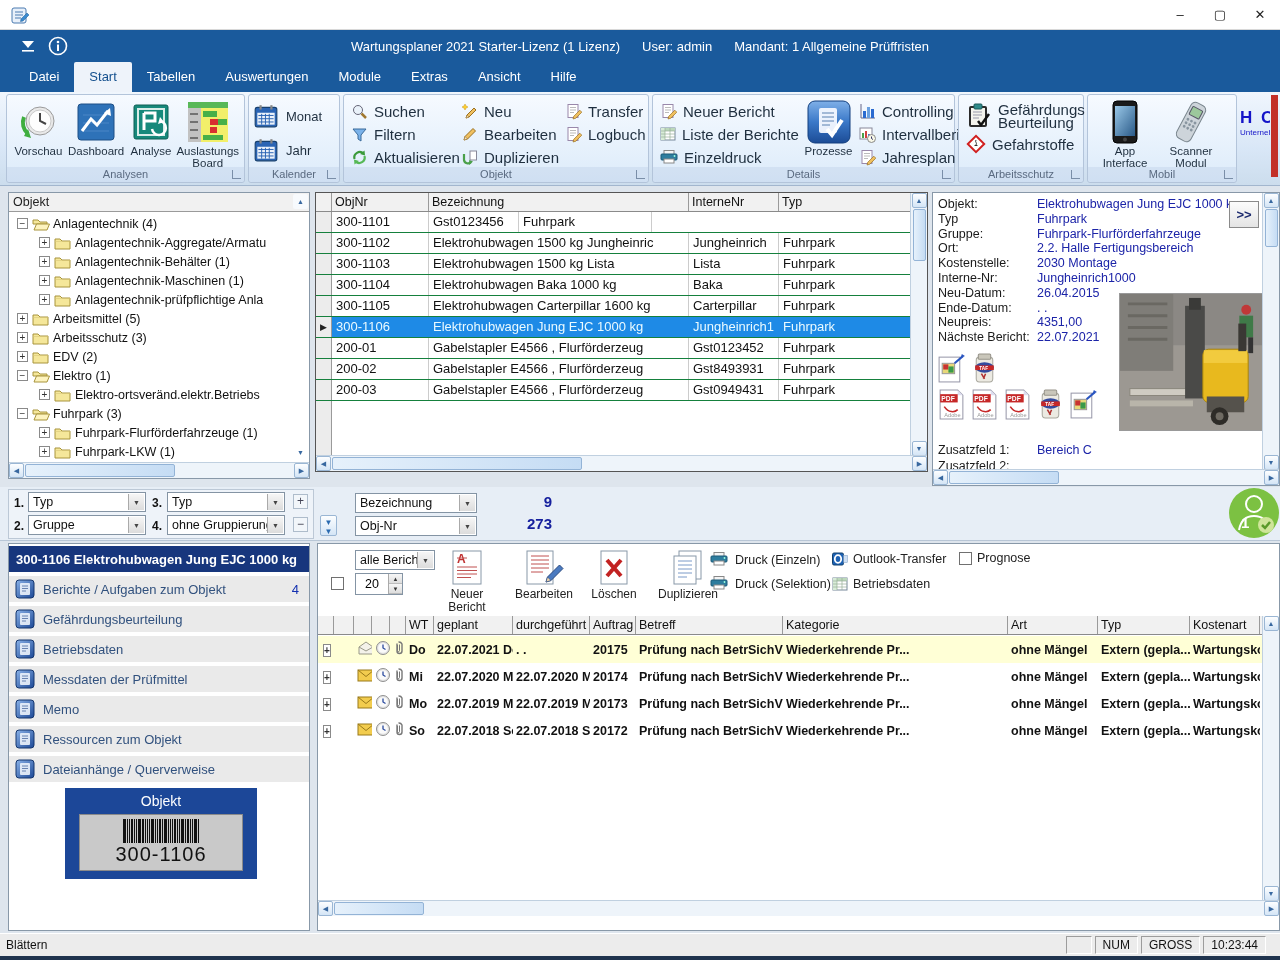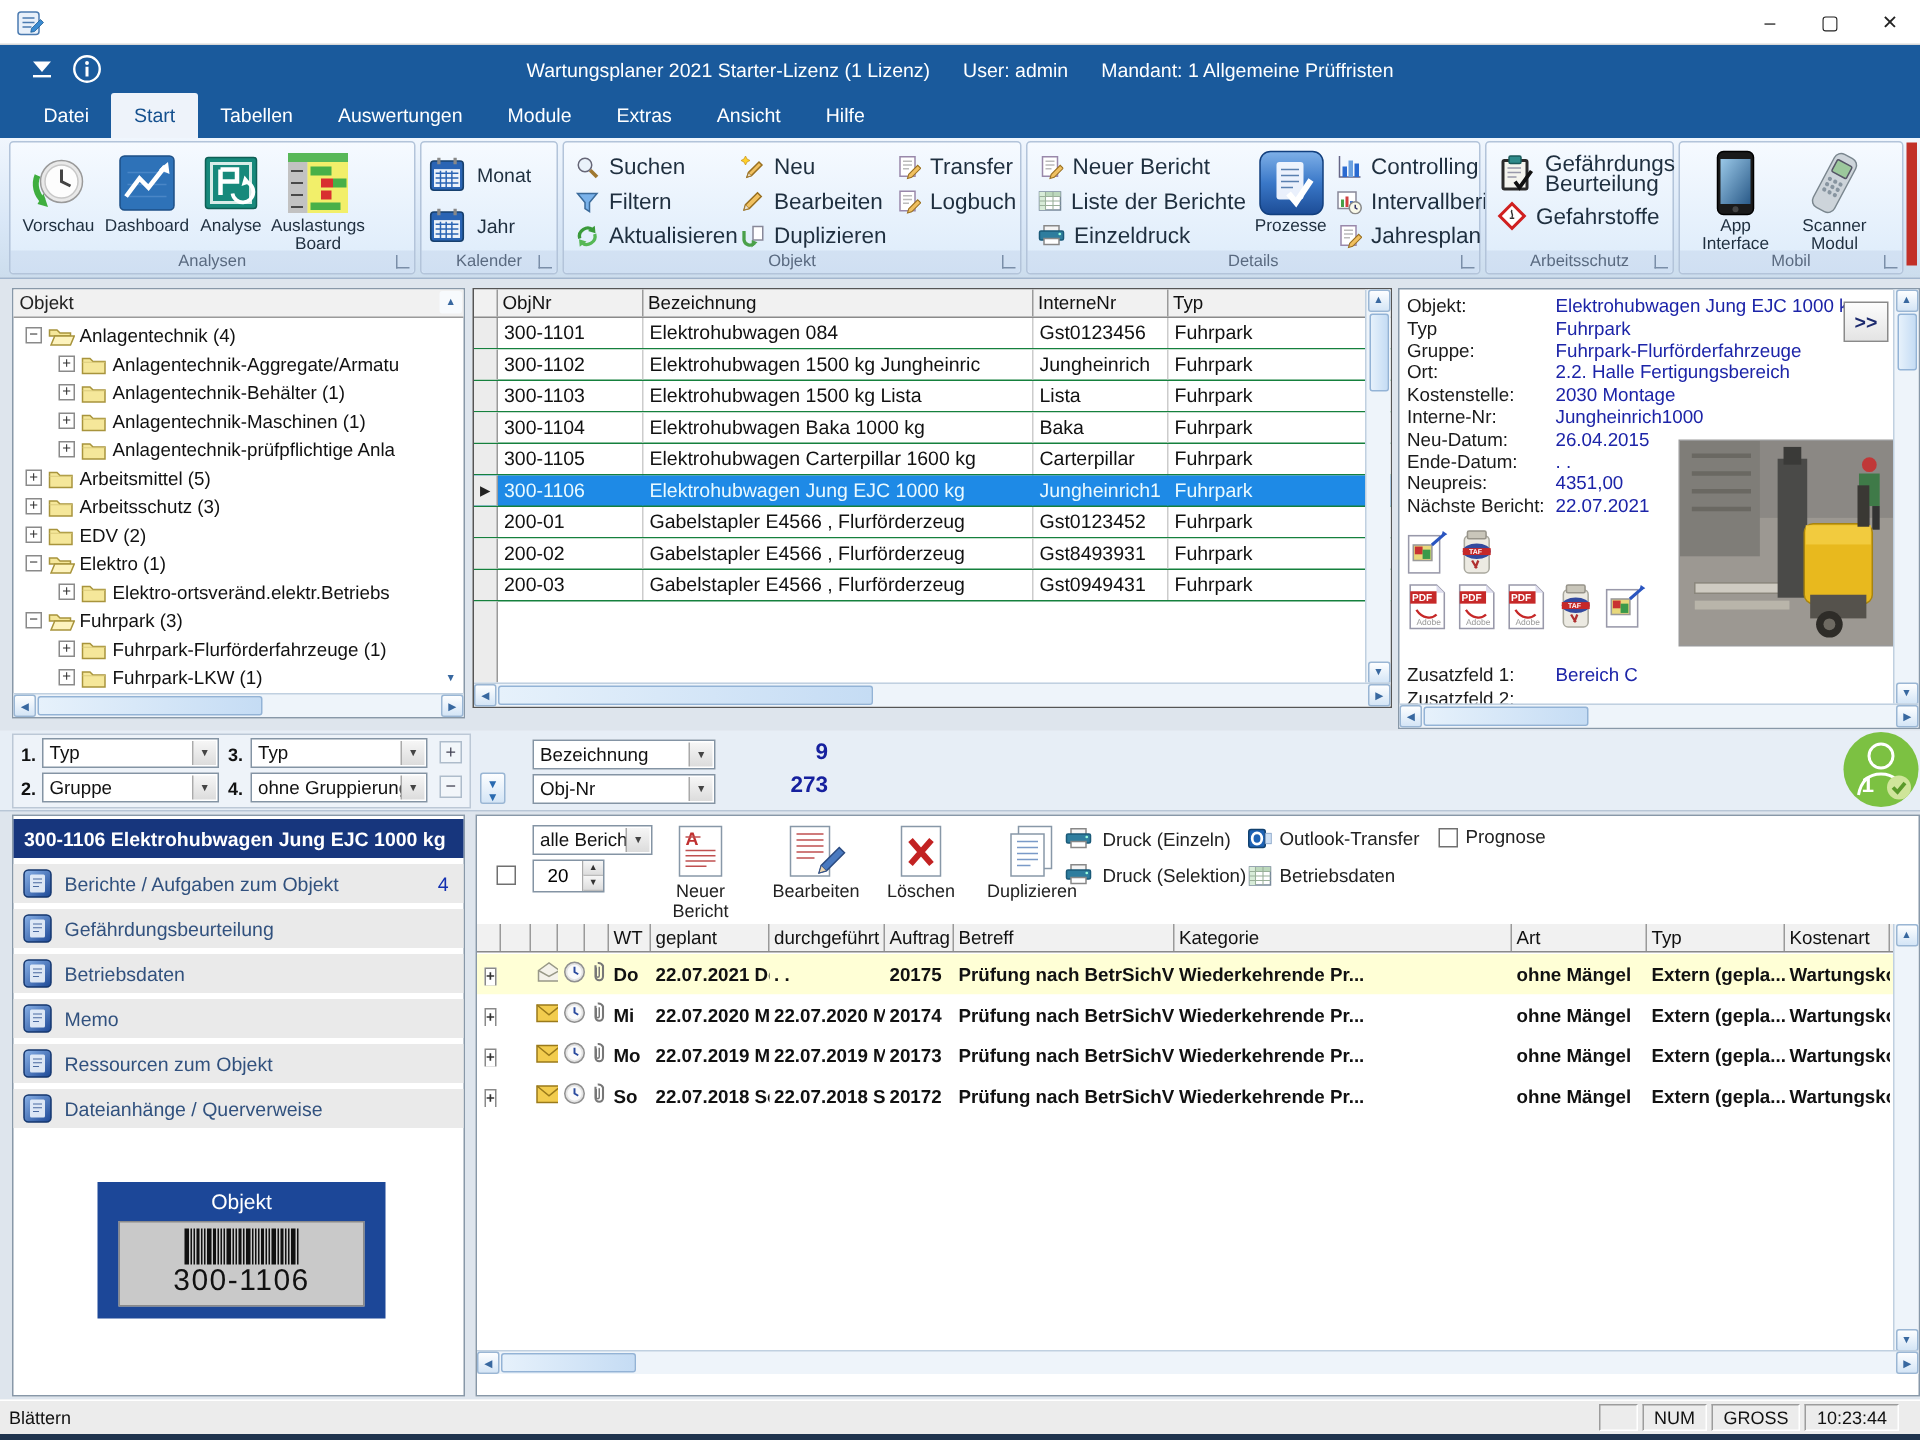--- a/index.html
+++ b/index.html
@@ -155,21 +155,21 @@
       <div class="mitem active">Start</div>
       <div class="mitem">Tabellen</div>
       <div class="mitem">Auswertungen</div>
       <div class="mitem">Module</div>
       <div class="mitem">Extras</div>
       <div class="mitem">Ansicht</div>
       <div class="mitem">Hilfe</div>
     </div>
 
   <div class="ribbon">
-    <div class="rgroup" style="width:271px">
+    <div class="rgroup" style="width:239px">
       <div class="bigbtn" style="width:56px">
         <span class="bicon">
             <svg viewBox="0 0 40 40" width="40" height="40">
               <circle cx="22" cy="19" r="14" fill="#e9e9e9" stroke="#9a9a9a"></circle>
               <circle cx="22" cy="19" r="11" fill="#fdfdfd" stroke="#c8c8c8"></circle>
               <path d="M22 11 v8 l6 3" stroke="#444" stroke-width="2" fill="none"></path>
               <path d="M10 32 a15 15 0 0 1 -4-17" stroke="#3fae3f" stroke-width="4" fill="none"></path>
               <path d="M13 36 l-7-2 4-7z" fill="#3fae3f"></path>
             </svg>
           </span>
@@ -597,21 +597,20 @@
         <div class="ghc" style="width: 16px;"></div>
         <div class="ghc" style="width: 97px;">ObjNr</div>
         <div class="ghc" style="width: 260px;">Bezeichnung</div>
         <div class="ghc" style="width: 90px;">InterneNr</div>
         <div class="ghc" style="width: 133px;">Typ</div>
       </div>
     <div id="ot-rows">
         <div class="orow">
           <div class="omark"></div>
           <div class="oc" style="width: 97px;">300-1101</div>
-          <div class="oc" style="width: 260px;">Elektrohubwagen 084</div>
           <div class="oc" style="width: 90px;">Gst0123456</div>
           <div class="oc" style="width: 133px;">Fuhrpark</div>
         </div>
         <div class="orow">
           <div class="omark"></div>
           <div class="oc" style="width: 97px;">300-1102</div>
           <div class="oc" style="width: 260px;">Elektrohubwagen 1500 kg  Jungheinric</div>
           <div class="oc" style="width: 90px;">Jungheinrich</div>
           <div class="oc" style="width: 133px;">Fuhrpark</div>
         </div>
@@ -914,20 +913,34 @@
               <defs>
                 <linearGradient id="gbk" x1="0" y1="0" x2="1" y2="1">
                   <stop offset="0" stop-color="#8ab2e8"></stop>
                   <stop offset="1" stop-color="#1c4896"></stop>
                 </linearGradient>
               </defs>
               <rect x="1" y="1" width="18" height="18" rx="3" fill="url(#gbk)" stroke="#14366e"></rect>
               <rect x="5" y="4" width="10" height="12" rx="1" fill="#e8f0fa" opacity=".92"></rect>
               <path d="M7 7 h6 M7 9.5 h6 M7 12 h4" stroke="#4a6aa0" stroke-width=".8"></path>
             </svg></span>
+          <span class="plabel">Messdaten der Prüfmittel</span>
+        </div>
+        <div class="pitem">
+          <span class="bookic"><svg viewBox="0 0 20 20" width="20" height="20">
+              <defs>
+                <linearGradient id="gbk" x1="0" y1="0" x2="1" y2="1">
+                  <stop offset="0" stop-color="#8ab2e8"></stop>
+                  <stop offset="1" stop-color="#1c4896"></stop>
+                </linearGradient>
+              </defs>
+              <rect x="1" y="1" width="18" height="18" rx="3" fill="url(#gbk)" stroke="#14366e"></rect>
+              <rect x="5" y="4" width="10" height="12" rx="1" fill="#e8f0fa" opacity=".92"></rect>
+              <path d="M7 7 h6 M7 9.5 h6 M7 12 h4" stroke="#4a6aa0" stroke-width=".8"></path>
+            </svg></span>
           <span class="plabel">Memo</span>
         </div>
         <div class="pitem">
           <span class="bookic"><svg viewBox="0 0 20 20" width="20" height="20">
               <defs>
                 <linearGradient id="gbk" x1="0" y1="0" x2="1" y2="1">
                   <stop offset="0" stop-color="#8ab2e8"></stop>
                   <stop offset="1" stop-color="#1c4896"></stop>
                 </linearGradient>
               </defs>

